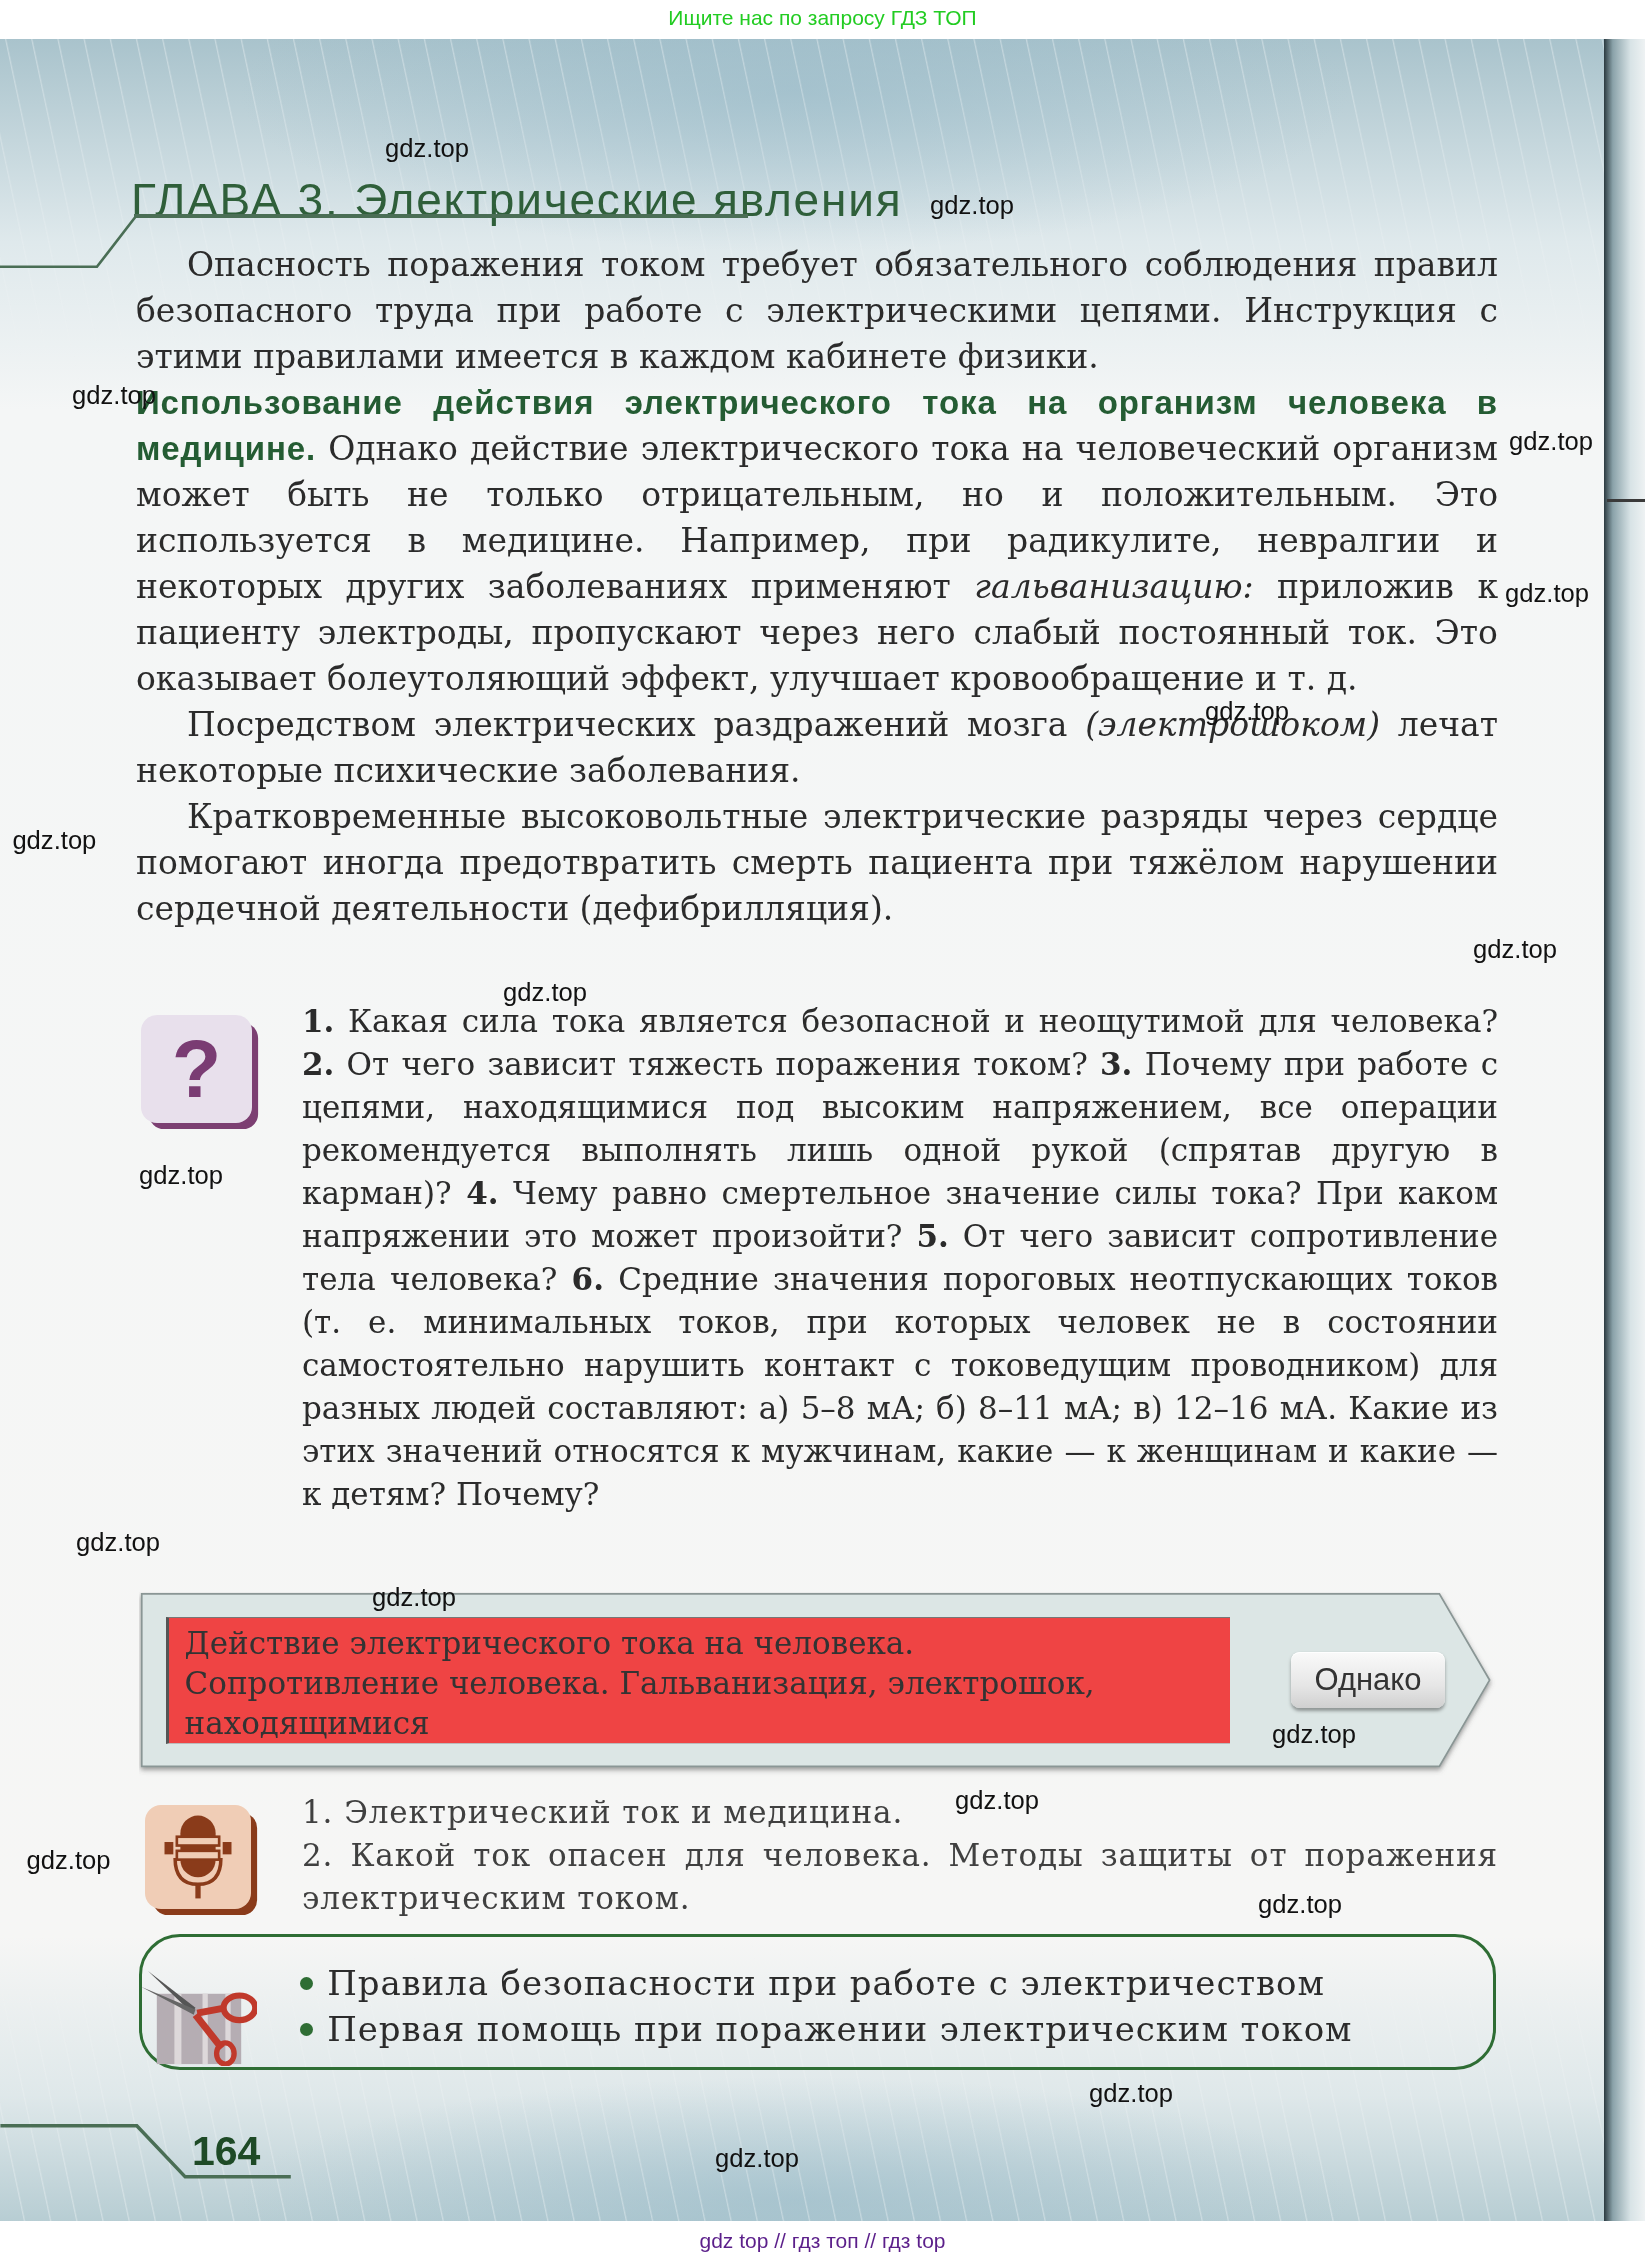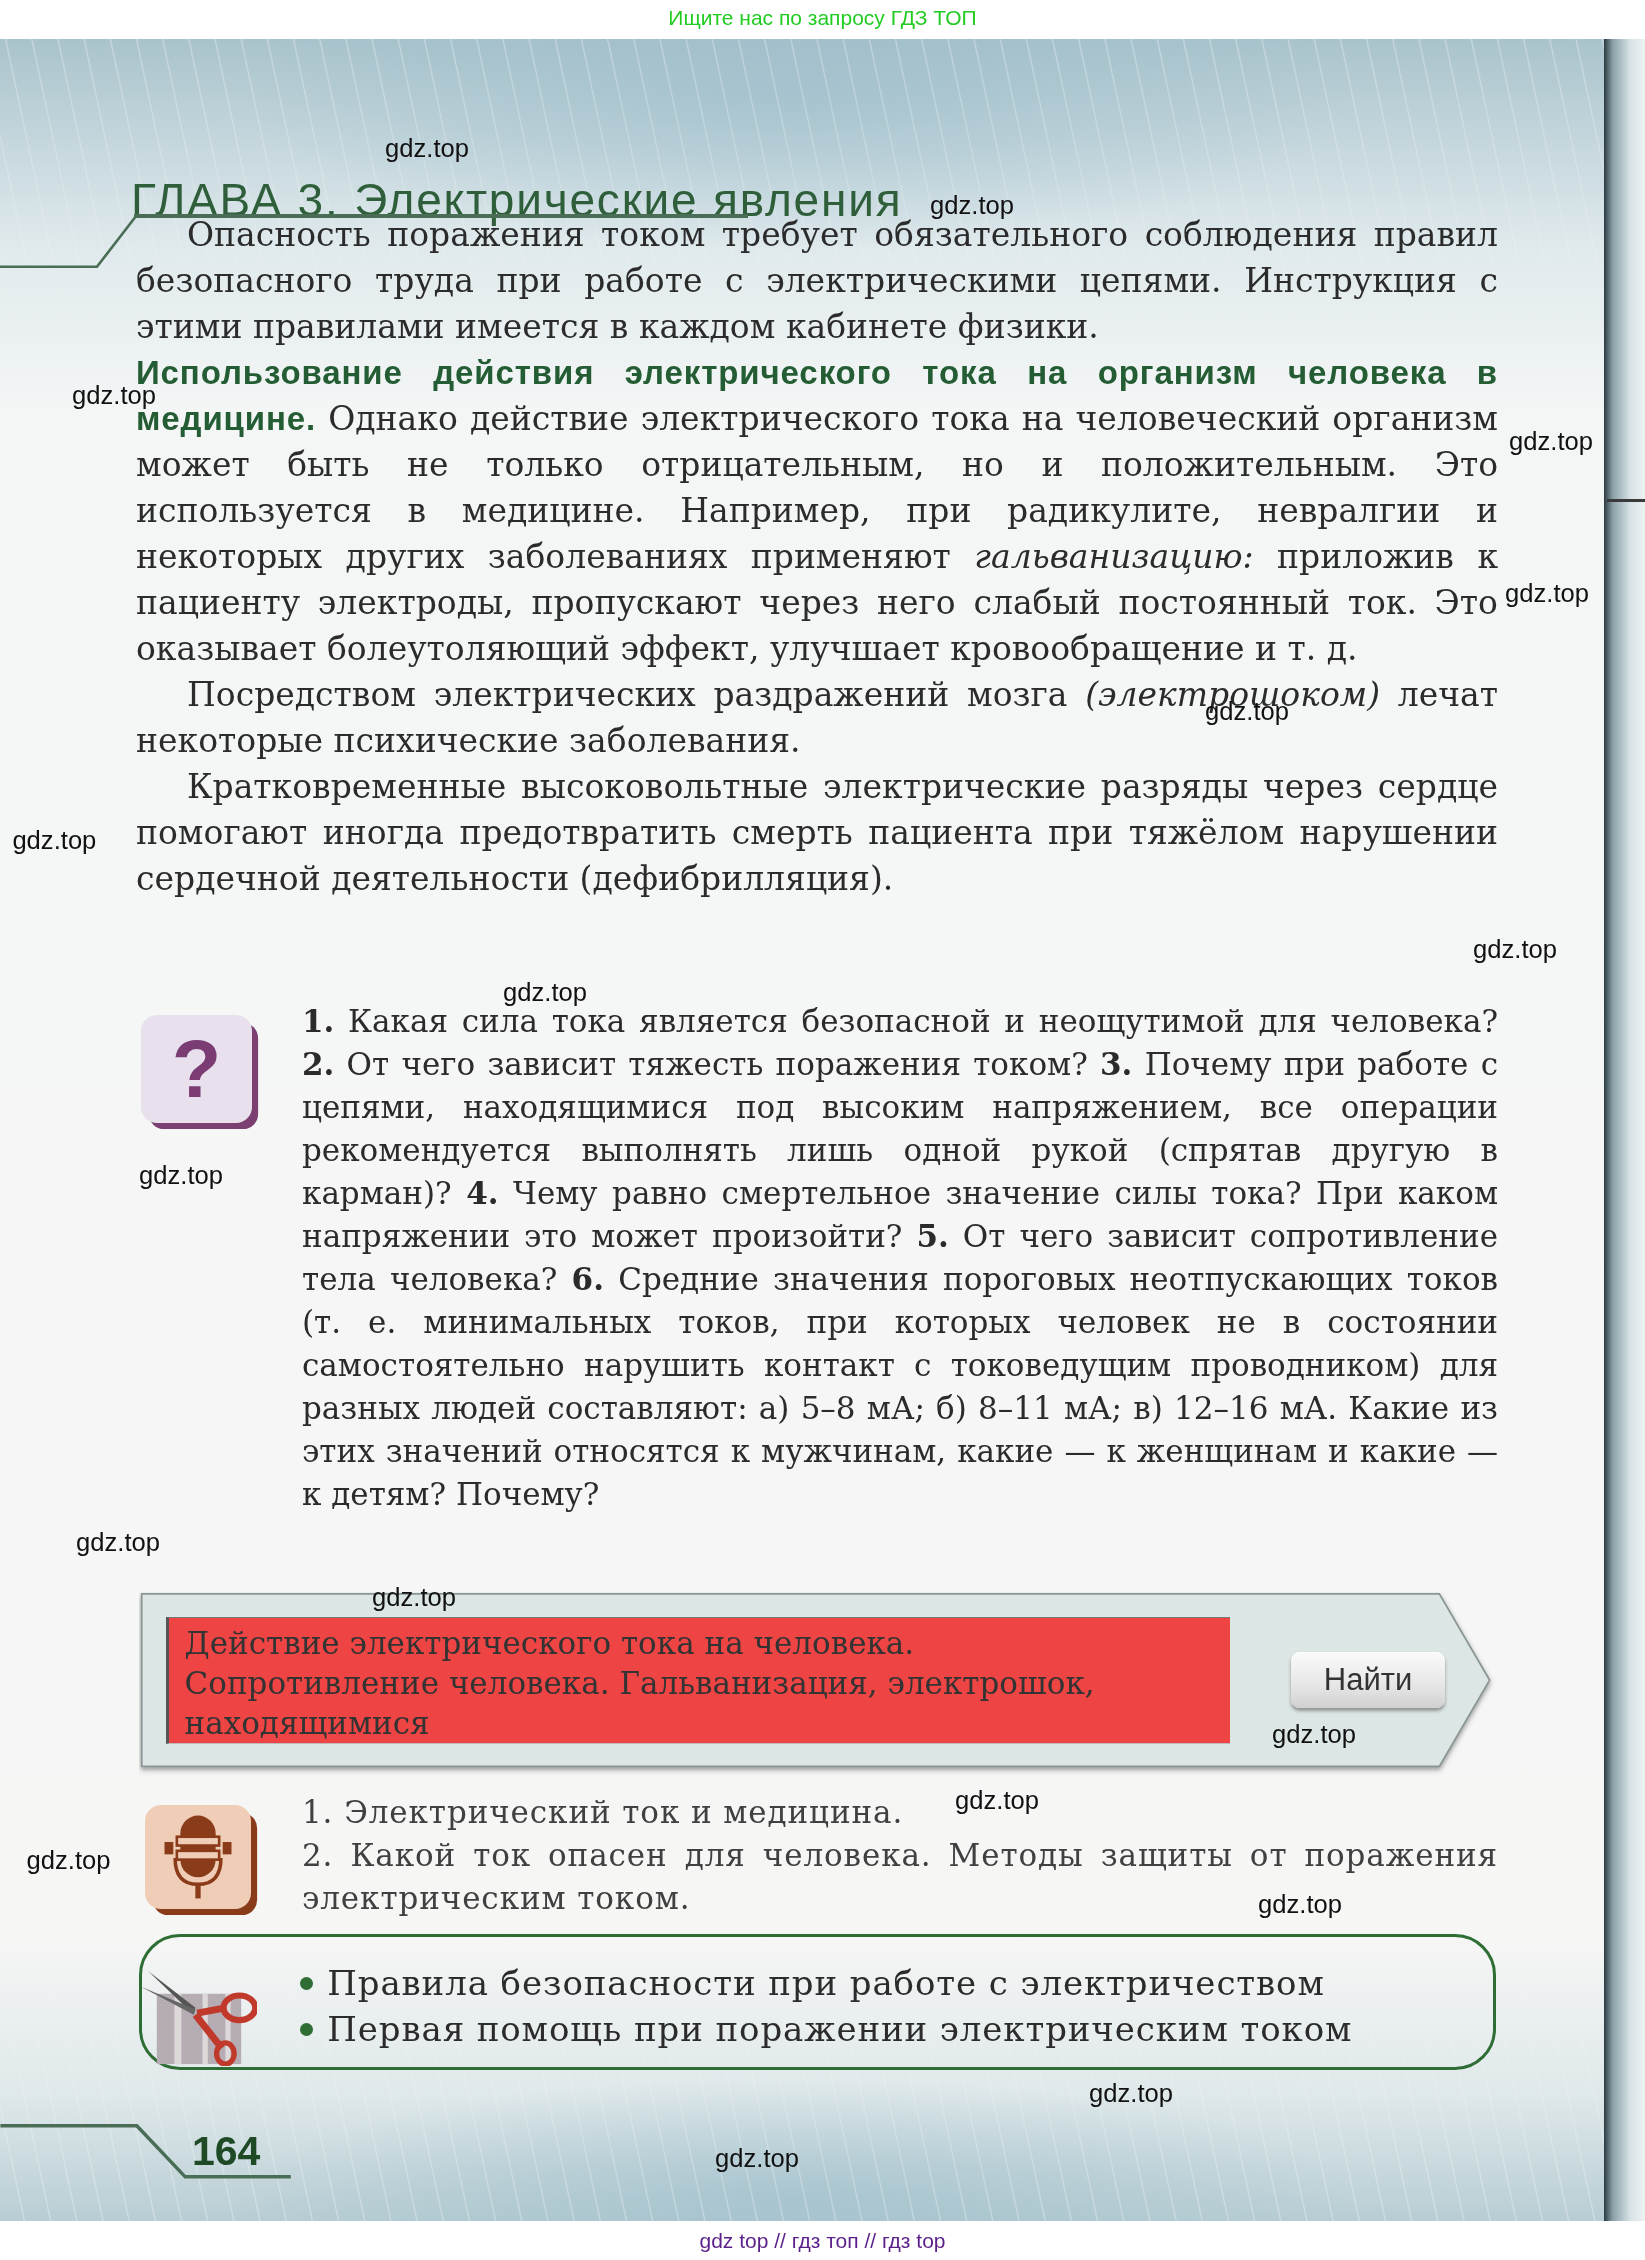--- a/index.html
+++ b/index.html
@@ -131,21 +131,21 @@
 <div class="page"></div>
 <div class="spine"></div>
 <div class="spine-line"></div>
 
 <div class="chapter-title">ГЛАВА 3. Электрические явления</div>
 <div class="chapter-rule"></div>
 <svg style="position:absolute;left:0;top:212px" width="141" height="62" viewBox="0 0 160 70">
   <polyline points="154,5 110,62 0,62" fill="none" stroke="#4a6e55" stroke-width="3"></polyline>
 </svg>
 
-<div class="text-block" style="top:212px">
+<div class="text-block" style="top:242px">
   <p>Опасность поражения током требует обязательного соблюдения правил безопасного труда при работе с электрическими цепями. Инструкция с этими правилами имеется в каждом кабинете физики.</p>
   <p class="noindent"><span class="bold-green">Использование действия электрического тока на организм человека в медицине.</span><span> Однако действие электрического тока на человеческий организм может быть не только отрицательным, но и положительным. Это используется в медицине. Например, при радикулите, невралгии и некоторых других заболеваниях применяют </span><span class="ital">гальванизацию:</span><span> приложив к пациенту электроды, пропускают через него слабый постоянный ток. Это оказывает болеутоляющий эффект, улучшает кровообращение и т. д.</span></p>
   <p><span>Посредством электрических раздражений мозга </span><span class="ital">(электрошоком)</span><span> лечат некоторые психические заболевания.</span></p>
   <p>Кратковременные высоковольтные электрические разряды через сердце помогают иногда предотвратить смерть пациента при тяжёлом нарушении сердечной деятельности (дефибрилляция).</p>
 </div>
 
 <div class="q-icon">
     <span>?</span>
   </div>
 <div class="questions">
@@ -159,21 +159,21 @@
         <feDropShadow dx="0" dy="3" stdDeviation="3" flood-color="#555" flood-opacity="0.6"></feDropShadow>
       </filter>
     </defs>
     <polygon points="2,2 1475,2 1532,100 1475,198 2,198" fill="#dce6e5" stroke="#8a9695" stroke-width="2" filter="url(#sh)"></polygon>
   </svg>
   <div class="search-field">
     <div>Действие электрического тока на человека.</div>
     <div>Сопротивление человека. Гальванизация, электрошок,</div>
     <div>находящимися</div>
   </div>
-  <div class="search-button">Найти</div>
+  <div class="search-button">Однако</div>
 </div>
 
 <div class="mic-icon">
   <svg width="106" height="104" viewBox="0 0 120 118">
     <rect x="40" y="12" width="40" height="70" rx="20" fill="#8a3b1a"></rect>
     <rect x="36" y="36" width="48" height="10" fill="#f0cdb6" stroke="#8a3b1a" stroke-width="3"></rect>
     <rect x="36" y="52" width="48" height="10" fill="#f0cdb6" stroke="#8a3b1a" stroke-width="3"></rect>
     <rect x="22" y="42" width="10" height="14" fill="#8a3b1a"></rect>
     <rect x="88" y="42" width="10" height="14" fill="#8a3b1a"></rect>
     <path d="M34 60 Q34 90 60 90 Q86 90 86 60" fill="none" stroke="#8a3b1a" stroke-width="4"></path>

